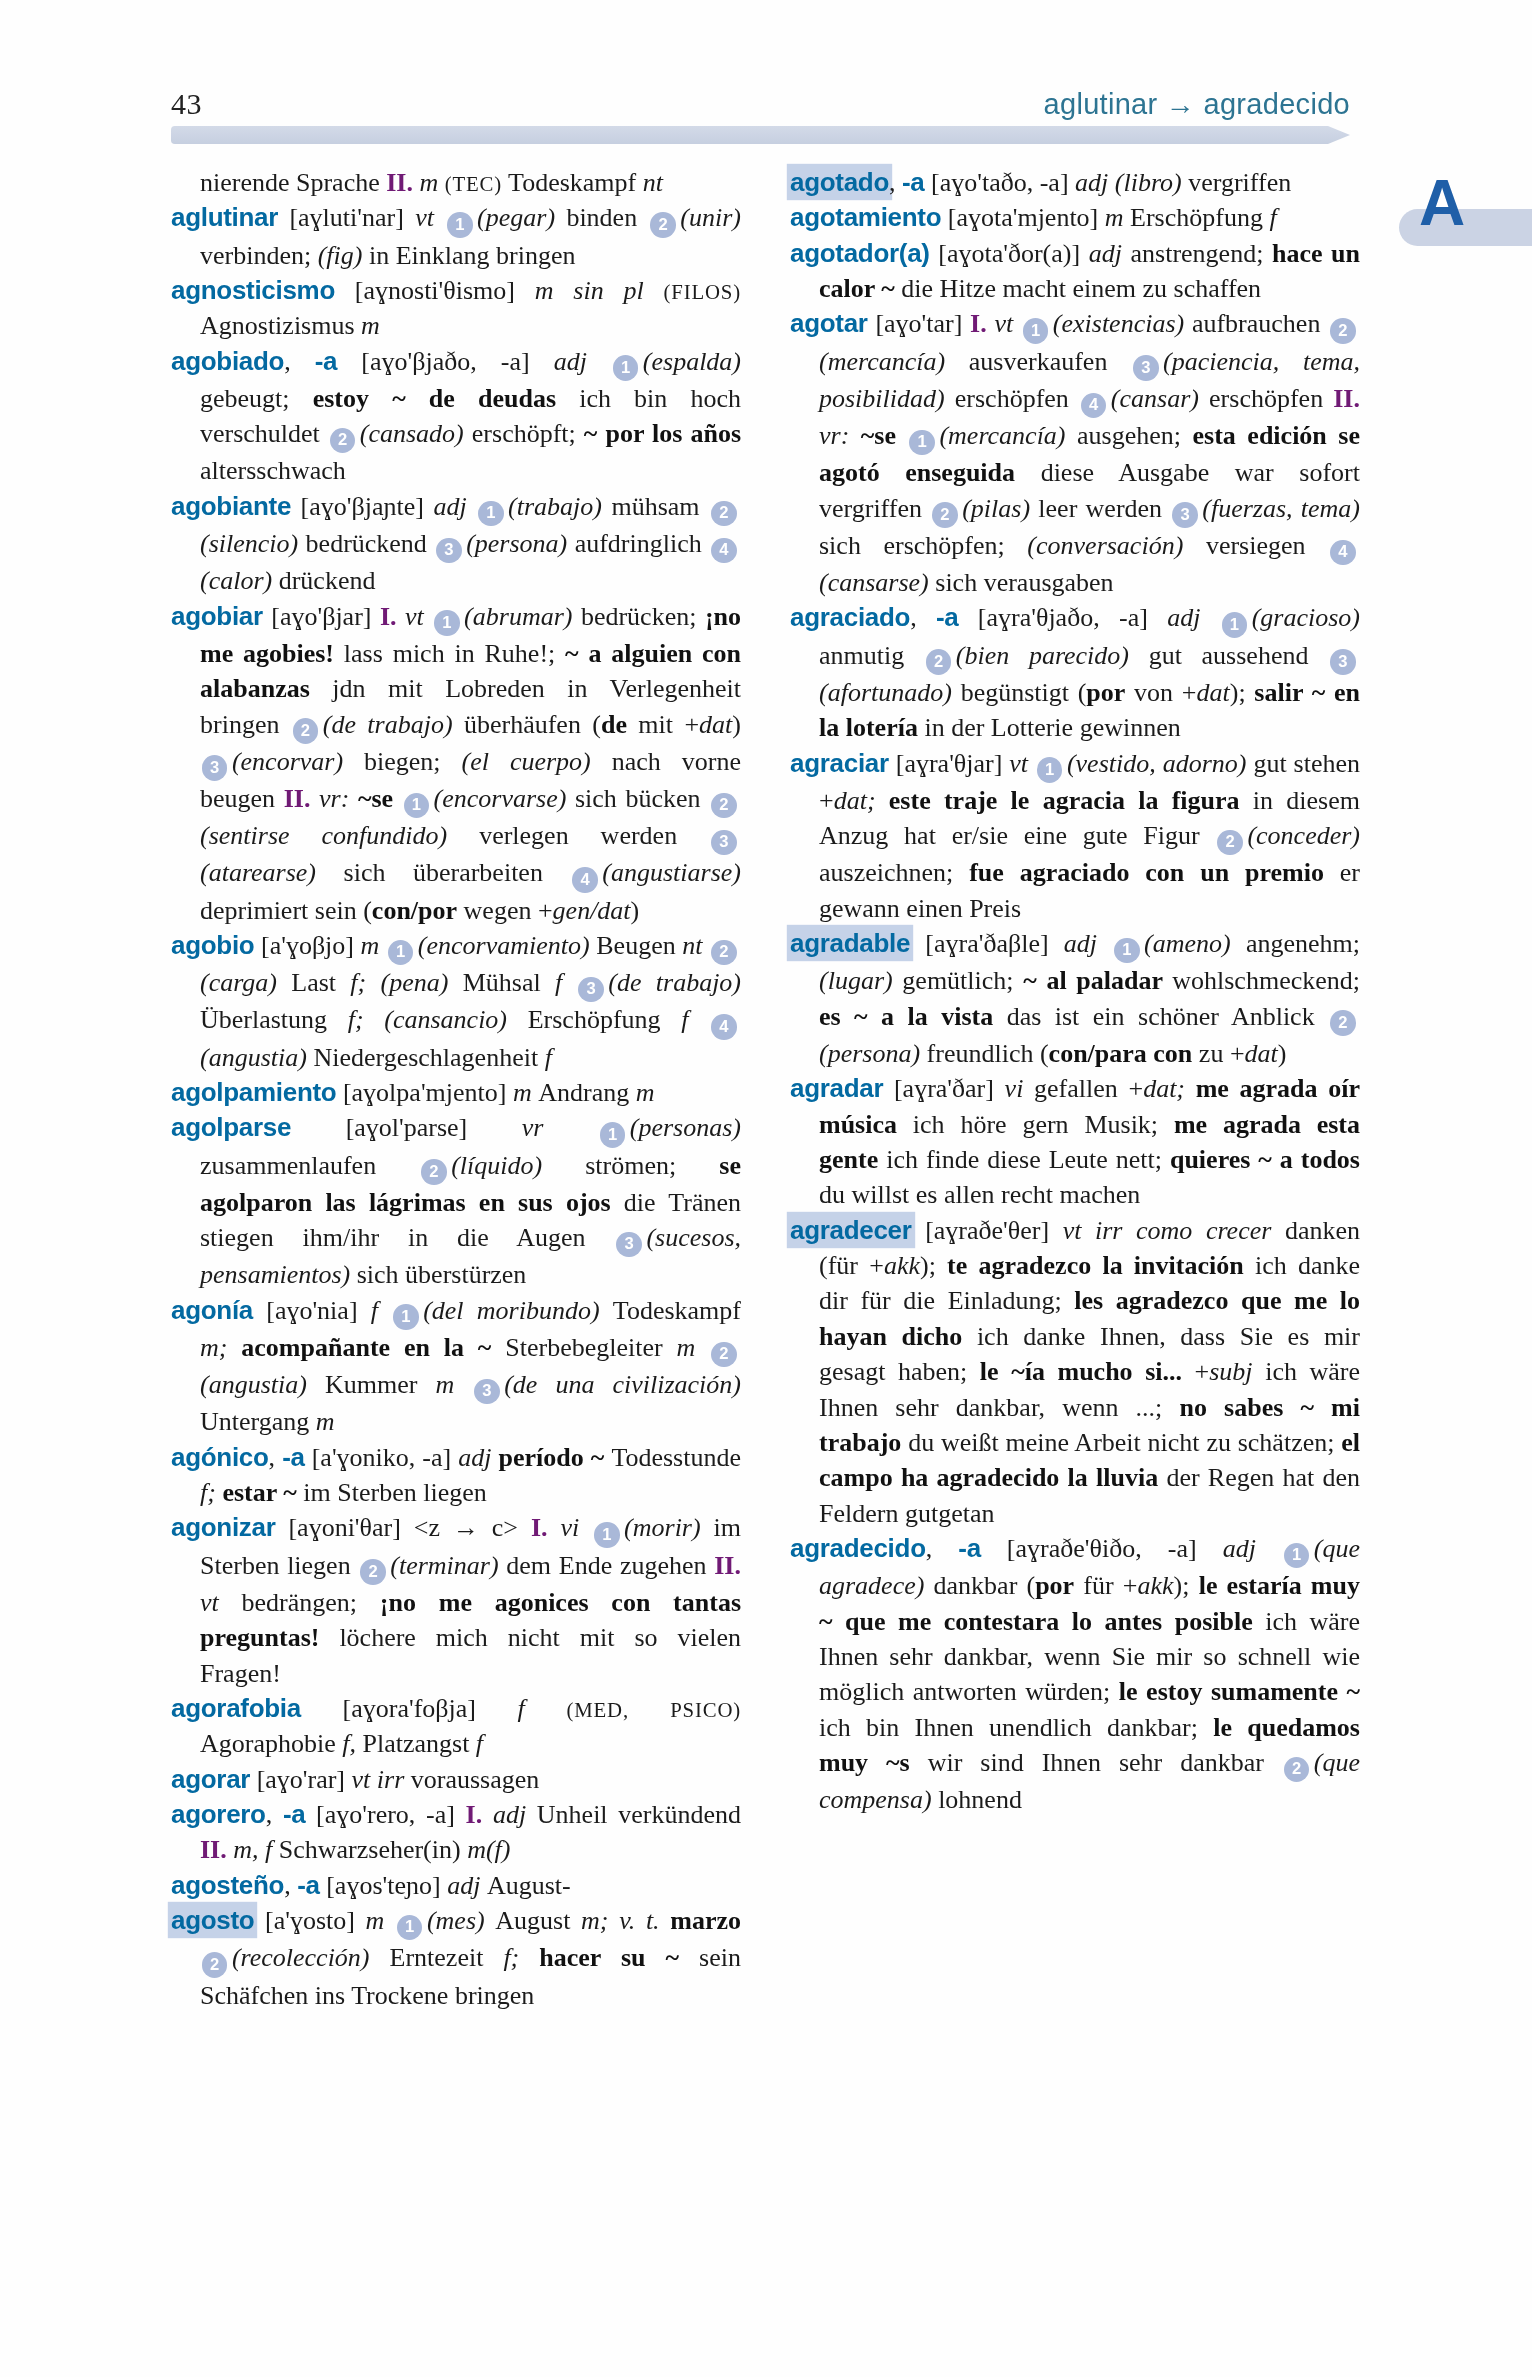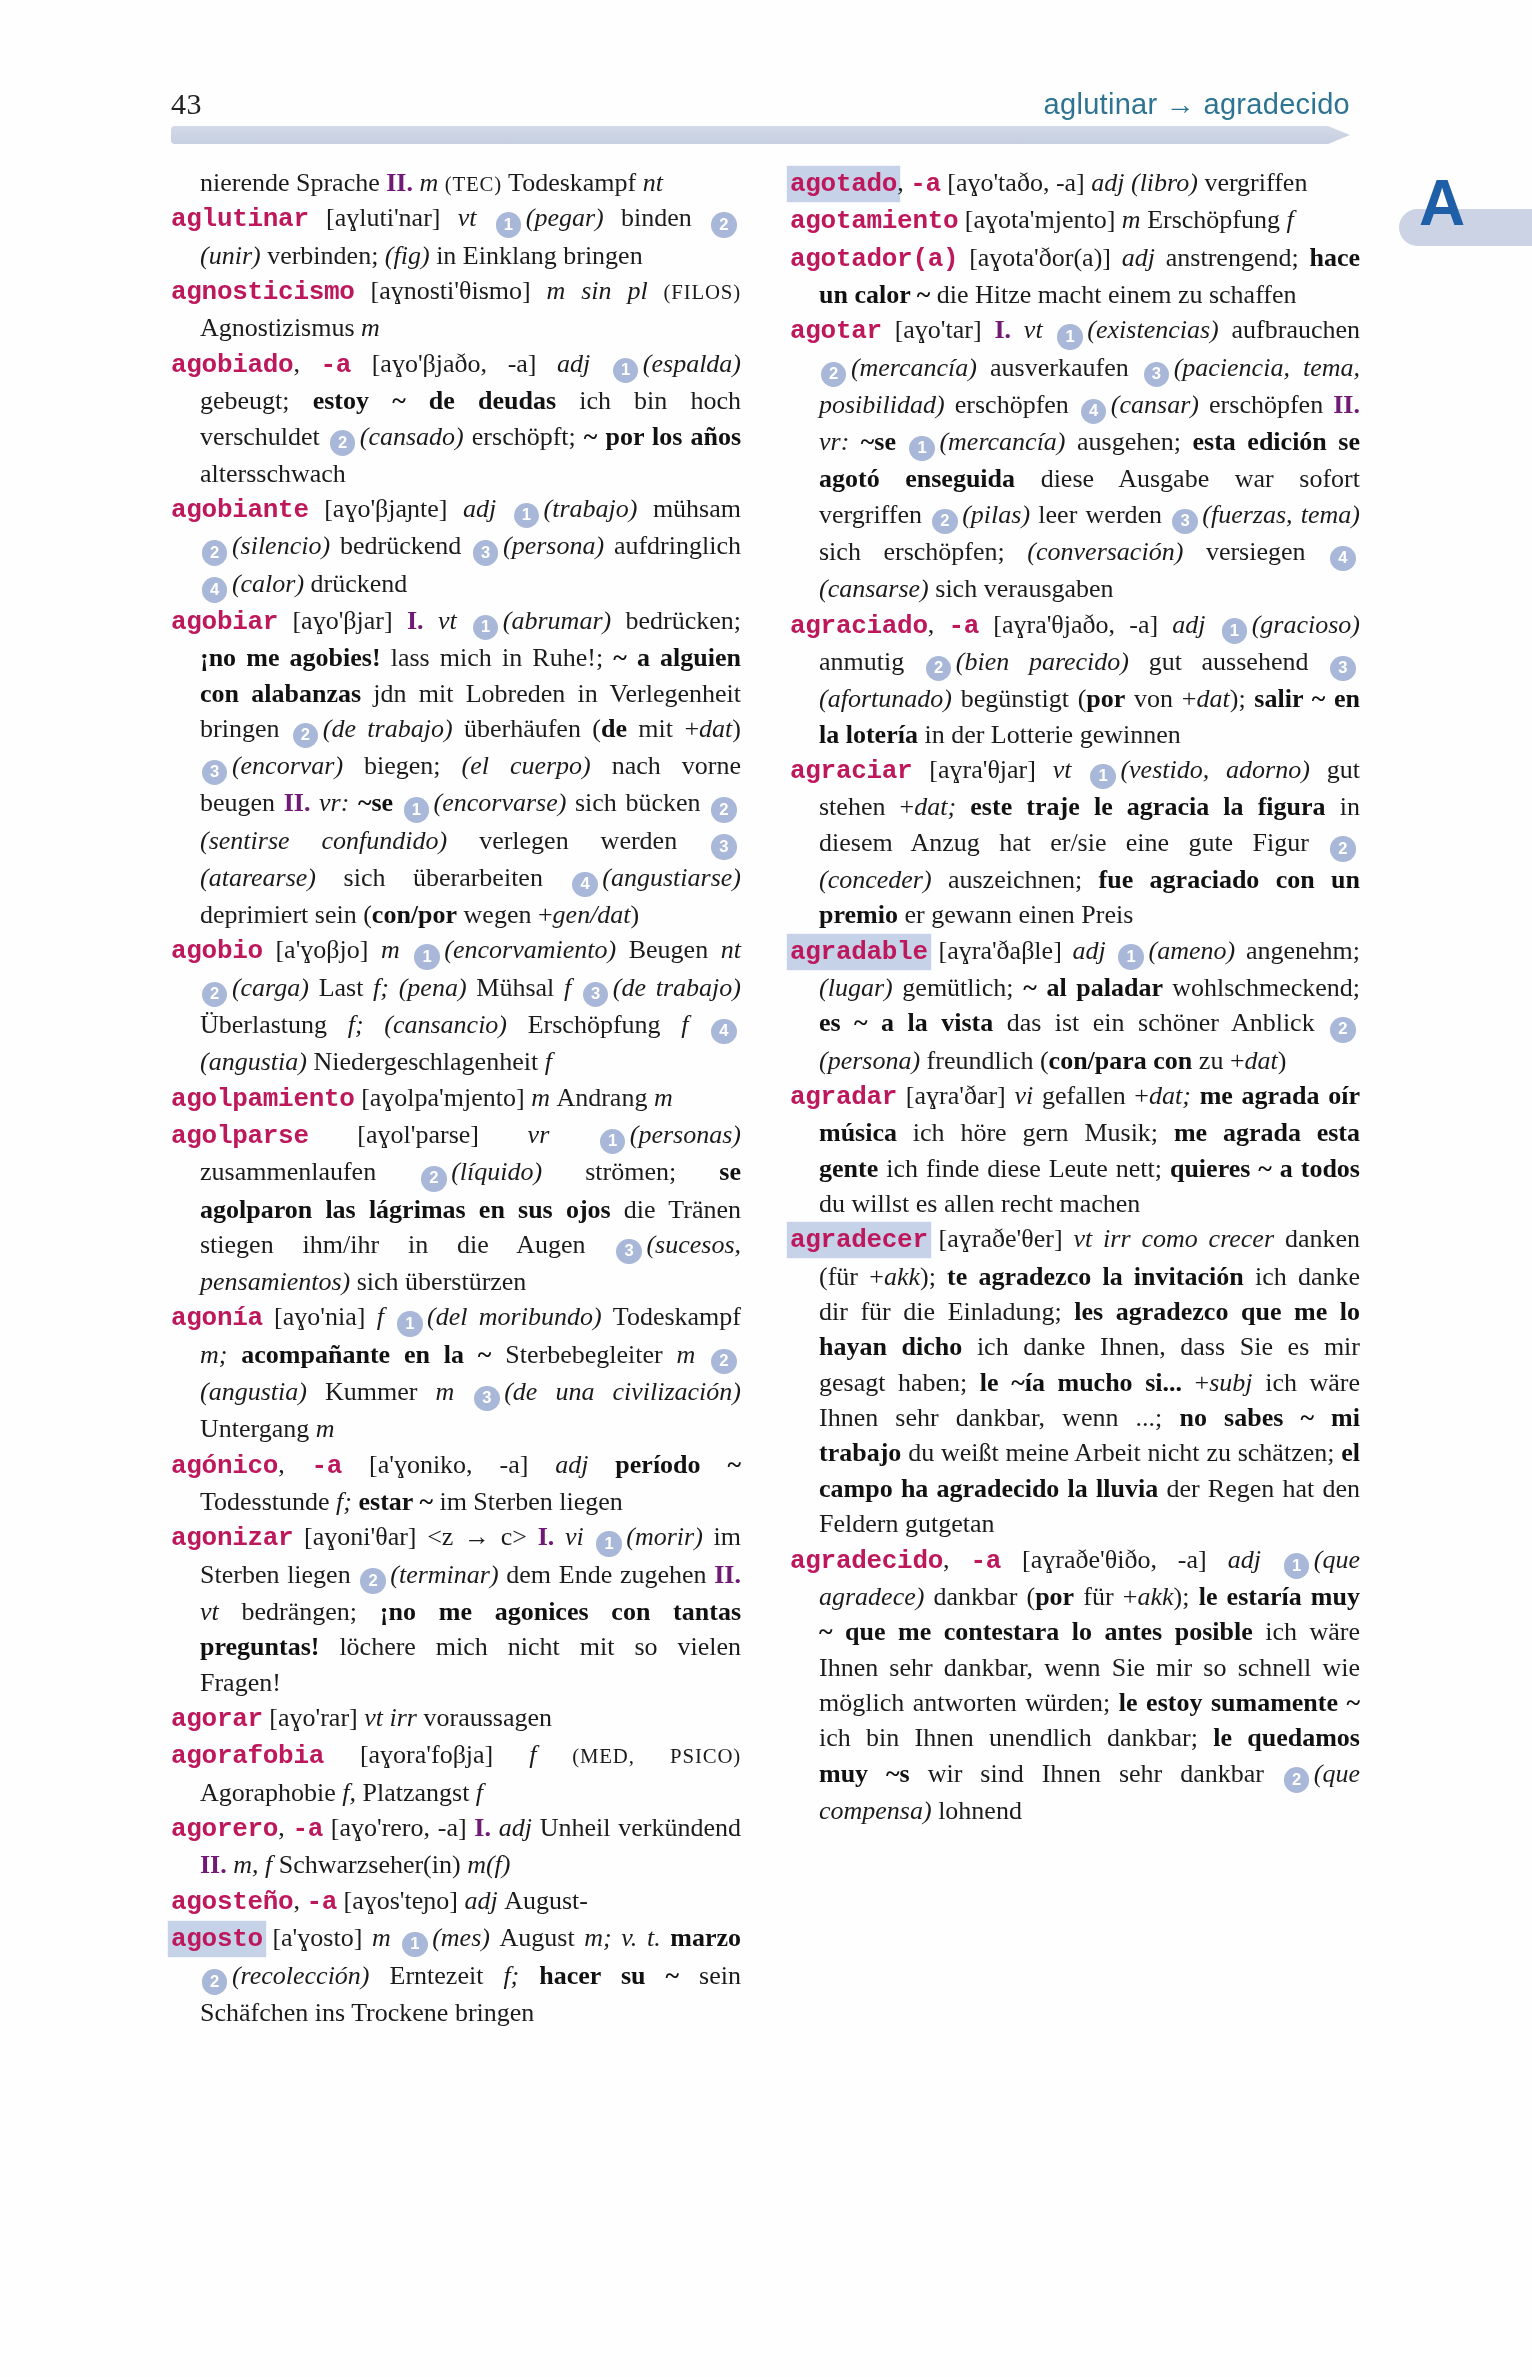--- a/index.html
+++ b/index.html
@@ -22,22 +22,22 @@
   .thumb-letter{position:absolute;left:1419px;top:171px;width:70px;height:64px;
                 line-height:64px;font-family:"Liberation Sans","DejaVu Sans",sans-serif;
                 font-weight:bold;font-size:64px;color:#1f5fa8;text-align:left;}
   
   .column{position:absolute;top:165px;width:570px;font-size:26px;line-height:1.36;
           text-align:justify;}
   .col-left{left:171px;}
   .col-right{left:790px;}
   .entry{padding-left:29px;text-indent:-29px;}
   .entry.cont{text-indent:0;}
-  .seg-hw{font-family:Liberation Mono, monospace;font-weight:bold;
-          color:#be185d;letter-spacing:-0.3px;}
+  .seg-hw{font-family:Liberation Sans, sans-serif;font-weight:bold;
+          color:#0369a1;letter-spacing:-0.3px;}
   .seg-hw.hl{background:#c5d2e8;box-shadow:0 0 0 3.2px #c5d2e8;}
   .seg-pl{color:#1b1b1b;}
   .seg-it{font-style:italic;color:#1b1b1b;}
   .seg-b{font-weight:bold;color:#111;}
   .seg-rm{color:#701a75;font-weight:bold;}
   .seg-sc{font-size:0.8em;letter-spacing:0.04em;}
   .seg-num{display:inline-flex;align-items:center;justify-content:center;
            width:25.5px;height:25.5px;border-radius:50%;background:#a9b8d8;color:#ffffff;
            font-family:"Liberation Sans","DejaVu Sans",sans-serif;font-weight:bold;
            font-size:16.6px;font-style:normal;vertical-align:-3.2px;margin:0 4.5px 0 1.9px;
@@ -64,22 +64,22 @@
       <div class="entry"><span class="seg-hw">agnosticismo</span><span class="seg-pl"> [aɣnosti'θismo] </span><span class="seg-it">m sin pl </span><span class="seg-sc">(FILOS) </span><span class="seg-pl">Agnostizismus </span><span class="seg-it">m</span></div>
       <div class="entry"><span class="seg-hw">agobiado</span><span class="seg-pl">, </span><span class="seg-hw">-a</span><span class="seg-pl"> [aɣo'βjaðo, -a] </span><span class="seg-it">adj </span><span class="seg-num">1</span><span class="seg-it">(espalda) </span><span class="seg-pl">gebeugt; </span><span class="seg-b">estoy ~ de deudas </span><span class="seg-pl">ich bin hoch verschuldet </span><span class="seg-num">2</span><span class="seg-it">(cansado) </span><span class="seg-pl">erschöpft; </span><span class="seg-b">~ por los años </span><span class="seg-pl">altersschwach</span></div>
       <div class="entry"><span class="seg-hw">agobiante</span><span class="seg-pl"> [aɣo'βjaɲte] </span><span class="seg-it">adj </span><span class="seg-num">1</span><span class="seg-it">(trabajo) </span><span class="seg-pl">mühsam </span><span class="seg-num">2</span><span class="seg-it">(silencio) </span><span class="seg-pl">bedrückend </span><span class="seg-num">3</span><span class="seg-it">(persona) </span><span class="seg-pl">aufdringlich </span><span class="seg-num">4</span><span class="seg-it">(calor) </span><span class="seg-pl">drückend</span></div>
       <div class="entry"><span class="seg-hw">agobiar</span><span class="seg-pl"> [aɣo'βjar] </span><span class="seg-rm">I. </span><span class="seg-it">vt </span><span class="seg-num">1</span><span class="seg-it">(abrumar) </span><span class="seg-pl">bedrücken; </span><span class="seg-b">¡no me agobies! </span><span class="seg-pl">lass mich in Ruhe!; </span><span class="seg-b">~ a alguien con alabanzas </span><span class="seg-pl">jdn mit Lobreden in Verlegenheit bringen </span><span class="seg-num">2</span><span class="seg-it">(de trabajo) </span><span class="seg-pl">überhäufen (</span><span class="seg-b">de</span><span class="seg-pl"> mit +</span><span class="seg-it">dat</span><span class="seg-pl">) </span><span class="seg-num">3</span><span class="seg-it">(encorvar) </span><span class="seg-pl">biegen; </span><span class="seg-it">(el cuerpo) </span><span class="seg-pl">nach vorne beugen </span><span class="seg-rm">II. </span><span class="seg-it">vr: </span><span class="seg-b">~se </span><span class="seg-num">1</span><span class="seg-it">(encorvarse) </span><span class="seg-pl">sich bücken </span><span class="seg-num">2</span><span class="seg-it">(sentirse confundido) </span><span class="seg-pl">verlegen werden </span><span class="seg-num">3</span><span class="seg-it">(atarearse) </span><span class="seg-pl">sich überarbeiten </span><span class="seg-num">4</span><span class="seg-it">(angustiarse) </span><span class="seg-pl">deprimiert sein (</span><span class="seg-b">con/por</span><span class="seg-pl"> wegen +</span><span class="seg-it">gen/dat</span><span class="seg-pl">)</span></div>
       <div class="entry"><span class="seg-hw">agobio</span><span class="seg-pl"> [a'ɣoβjo] </span><span class="seg-it">m </span><span class="seg-num">1</span><span class="seg-it">(encorvamiento) </span><span class="seg-pl">Beugen </span><span class="seg-it">nt </span><span class="seg-num">2</span><span class="seg-it">(carga) </span><span class="seg-pl">Last </span><span class="seg-it">f; (pena) </span><span class="seg-pl">Mühsal </span><span class="seg-it">f </span><span class="seg-num">3</span><span class="seg-it">(de trabajo) </span><span class="seg-pl">Überlastung </span><span class="seg-it">f; (cansancio) </span><span class="seg-pl">Erschöpfung </span><span class="seg-it">f </span><span class="seg-num">4</span><span class="seg-it">(angustia) </span><span class="seg-pl">Niedergeschlagenheit </span><span class="seg-it">f</span></div>
       <div class="entry"><span class="seg-hw">agolpamiento</span><span class="seg-pl"> [aɣolpa'mjento] </span><span class="seg-it">m </span><span class="seg-pl">Andrang </span><span class="seg-it">m</span></div>
       <div class="entry"><span class="seg-hw">agolparse</span><span class="seg-pl"> [aɣol'parse] </span><span class="seg-it">vr </span><span class="seg-num">1</span><span class="seg-it">(personas) </span><span class="seg-pl">zusammenlaufen </span><span class="seg-num">2</span><span class="seg-it">(líquido) </span><span class="seg-pl">strömen; </span><span class="seg-b">se agolparon las lágrimas en sus ojos </span><span class="seg-pl">die Tränen stiegen ihm/ihr in die Augen </span><span class="seg-num">3</span><span class="seg-it">(sucesos, pensamientos) </span><span class="seg-pl">sich überstürzen</span></div>
       <div class="entry"><span class="seg-hw">agonía</span><span class="seg-pl"> [aɣo'nia] </span><span class="seg-it">f </span><span class="seg-num">1</span><span class="seg-it">(del moribundo) </span><span class="seg-pl">Todeskampf </span><span class="seg-it">m; </span><span class="seg-b">acompañante en la ~ </span><span class="seg-pl">Sterbebegleiter </span><span class="seg-it">m </span><span class="seg-num">2</span><span class="seg-it">(angustia) </span><span class="seg-pl">Kummer </span><span class="seg-it">m </span><span class="seg-num">3</span><span class="seg-it">(de una civilización) </span><span class="seg-pl">Untergang </span><span class="seg-it">m</span></div>
       <div class="entry"><span class="seg-hw">agónico</span><span class="seg-pl">, </span><span class="seg-hw">-a</span><span class="seg-pl"> [a'ɣoniko, -a] </span><span class="seg-it">adj </span><span class="seg-b">período ~ </span><span class="seg-pl">Todesstunde </span><span class="seg-it">f; </span><span class="seg-b">estar ~ </span><span class="seg-pl">im Sterben liegen</span></div>
       <div class="entry"><span class="seg-hw">agonizar</span><span class="seg-pl"> [aɣoni'θar] &lt;z → c&gt; </span><span class="seg-rm">I. </span><span class="seg-it">vi </span><span class="seg-num">1</span><span class="seg-it">(morir) </span><span class="seg-pl">im Sterben liegen </span><span class="seg-num">2</span><span class="seg-it">(terminar) </span><span class="seg-pl">dem Ende zugehen </span><span class="seg-rm">II. </span><span class="seg-it">vt </span><span class="seg-pl">bedrängen; </span><span class="seg-b">¡no me agonices con tantas preguntas! </span><span class="seg-pl">löchere mich nicht mit so vielen Fragen!</span></div>
+      <div class="entry"><span class="seg-hw">agorafobia</span><span class="seg-pl"> [aɣora'foβja] </span><span class="seg-it">f </span><span class="seg-sc">(MED, PSICO) </span><span class="seg-pl">Agoraphobie </span><span class="seg-it">f, </span><span class="seg-pl">Platzangst </span><span class="seg-it">f</span></div>
       <div class="entry"><span class="seg-hw">agorar</span><span class="seg-pl"> [aɣo'rar] </span><span class="seg-it">vt irr </span><span class="seg-pl">voraussagen</span></div>
-      <div class="entry"><span class="seg-hw">agorafobia</span><span class="seg-pl"> [aɣora'foβja] </span><span class="seg-it">f </span><span class="seg-sc">(MED, PSICO) </span><span class="seg-pl">Agoraphobie </span><span class="seg-it">f, </span><span class="seg-pl">Platzangst </span><span class="seg-it">f</span></div>
       <div class="entry"><span class="seg-hw">agorero</span><span class="seg-pl">, </span><span class="seg-hw">-a</span><span class="seg-pl"> [aɣo'rero, -a] </span><span class="seg-rm">I. </span><span class="seg-it">adj </span><span class="seg-pl">Unheil verkündend </span><span class="seg-rm">II. </span><span class="seg-it">m, f </span><span class="seg-pl">Schwarzseher(in) </span><span class="seg-it">m(f)</span></div>
       <div class="entry"><span class="seg-hw">agosteño</span><span class="seg-pl">, </span><span class="seg-hw">-a</span><span class="seg-pl"> [aɣos'teɲo] </span><span class="seg-it">adj </span><span class="seg-pl">August-</span></div>
       <div class="entry"><span class="seg-hw hl">agosto</span><span class="seg-pl"> [a'ɣosto] </span><span class="seg-it">m </span><span class="seg-num">1</span><span class="seg-it">(mes) </span><span class="seg-pl">August </span><span class="seg-it">m; v. t. </span><span class="seg-b">marzo </span><span class="seg-num">2</span><span class="seg-it">(recolección) </span><span class="seg-pl">Erntezeit </span><span class="seg-it">f; </span><span class="seg-b">hacer su ~ </span><span class="seg-pl">sein Schäfchen ins Trockene bringen</span></div>
     </div>
   <div class="column col-right">
       <div class="entry"><span class="seg-hw hl">agotado</span><span class="seg-pl">, </span><span class="seg-hw">-a</span><span class="seg-pl"> [aɣo'taðo, -a] </span><span class="seg-it">adj (libro) </span><span class="seg-pl">vergriffen</span></div>
       <div class="entry"><span class="seg-hw">agotamiento</span><span class="seg-pl"> [aɣota'mjento] </span><span class="seg-it">m </span><span class="seg-pl">Erschöpfung </span><span class="seg-it">f</span></div>
       <div class="entry"><span class="seg-hw">agotador(a)</span><span class="seg-pl"> [aɣota'ðor(a)] </span><span class="seg-it">adj </span><span class="seg-pl">anstrengend; </span><span class="seg-b">hace un calor ~ </span><span class="seg-pl">die Hitze macht einem zu schaffen</span></div>
       <div class="entry"><span class="seg-hw">agotar</span><span class="seg-pl"> [aɣo'tar] </span><span class="seg-rm">I. </span><span class="seg-it">vt </span><span class="seg-num">1</span><span class="seg-it">(existencias) </span><span class="seg-pl">aufbrauchen </span><span class="seg-num">2</span><span class="seg-it">(mercancía) </span><span class="seg-pl">ausverkaufen </span><span class="seg-num">3</span><span class="seg-it">(paciencia, tema, posibilidad) </span><span class="seg-pl">erschöpfen </span><span class="seg-num">4</span><span class="seg-it">(cansar) </span><span class="seg-pl">erschöpfen </span><span class="seg-rm">II. </span><span class="seg-it">vr: </span><span class="seg-b">~se </span><span class="seg-num">1</span><span class="seg-it">(mercancía) </span><span class="seg-pl">ausgehen; </span><span class="seg-b">esta edición se agotó enseguida </span><span class="seg-pl">diese Ausgabe war sofort vergriffen </span><span class="seg-num">2</span><span class="seg-it">(pilas) </span><span class="seg-pl">leer werden </span><span class="seg-num">3</span><span class="seg-it">(fuerzas, tema) </span><span class="seg-pl">sich erschöpfen; </span><span class="seg-it">(conversación) </span><span class="seg-pl">versiegen </span><span class="seg-num">4</span><span class="seg-it">(cansarse) </span><span class="seg-pl">sich verausgaben</span></div>
       <div class="entry"><span class="seg-hw">agraciado</span><span class="seg-pl">, </span><span class="seg-hw">-a</span><span class="seg-pl"> [aɣra'θjaðo, -a] </span><span class="seg-it">adj </span><span class="seg-num">1</span><span class="seg-it">(gracioso) </span><span class="seg-pl">anmutig </span><span class="seg-num">2</span><span class="seg-it">(bien parecido) </span><span class="seg-pl">gut aussehend </span><span class="seg-num">3</span><span class="seg-it">(afortunado) </span><span class="seg-pl">begünstigt (</span><span class="seg-b">por</span><span class="seg-pl"> von +</span><span class="seg-it">dat</span><span class="seg-pl">); </span><span class="seg-b">salir ~ en la lotería </span><span class="seg-pl">in der Lotterie gewinnen</span></div>

